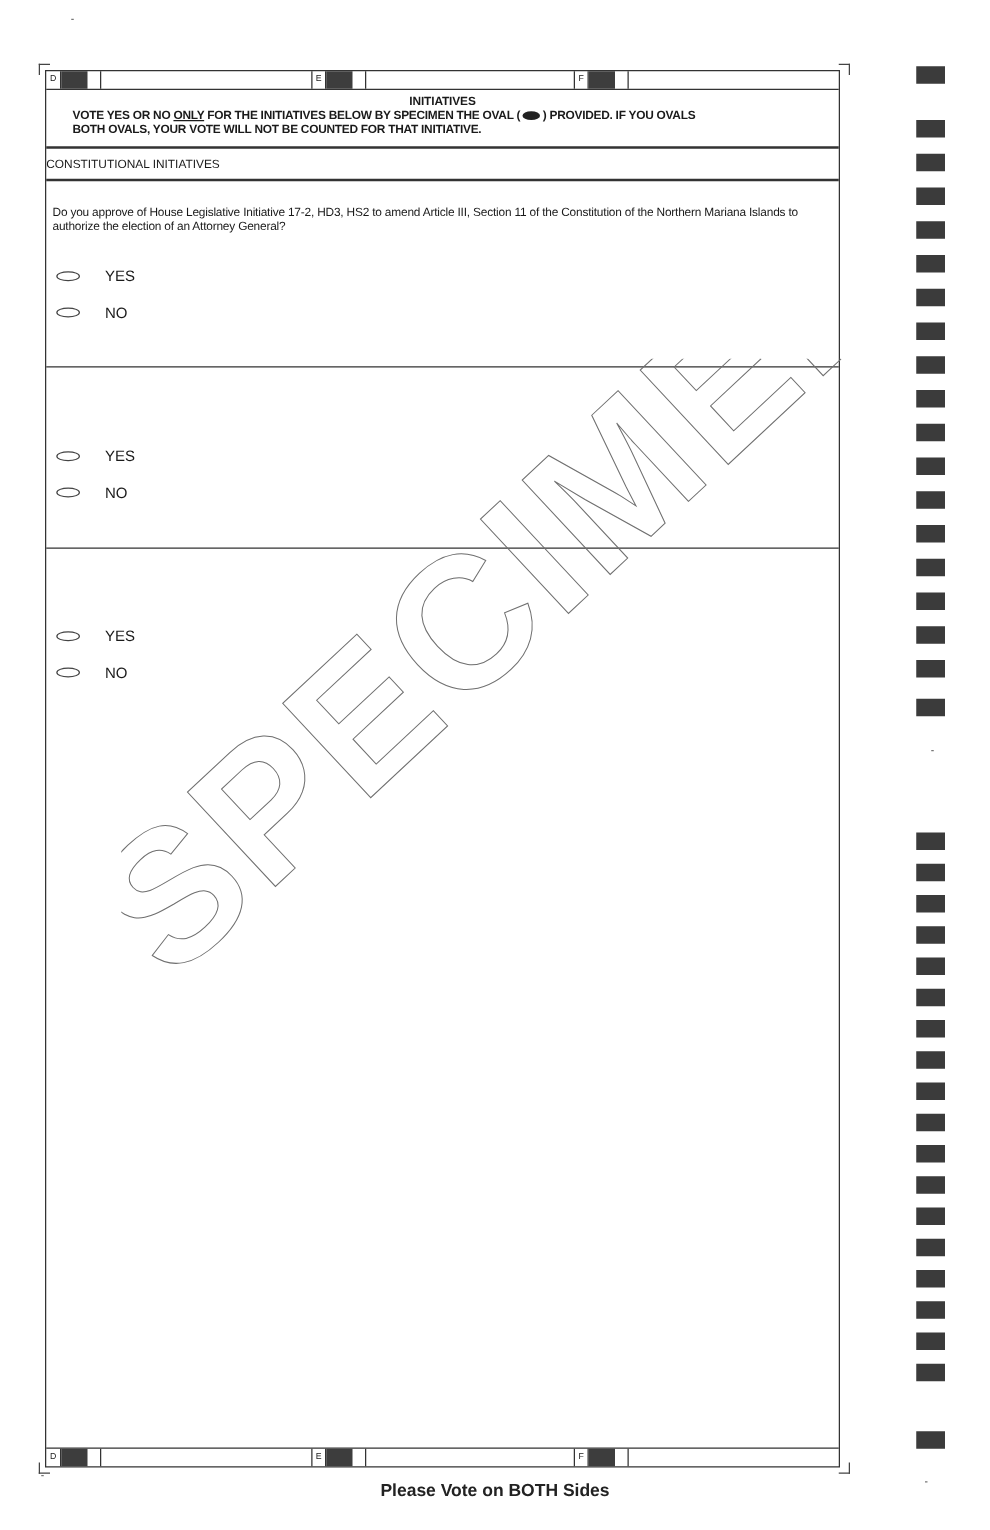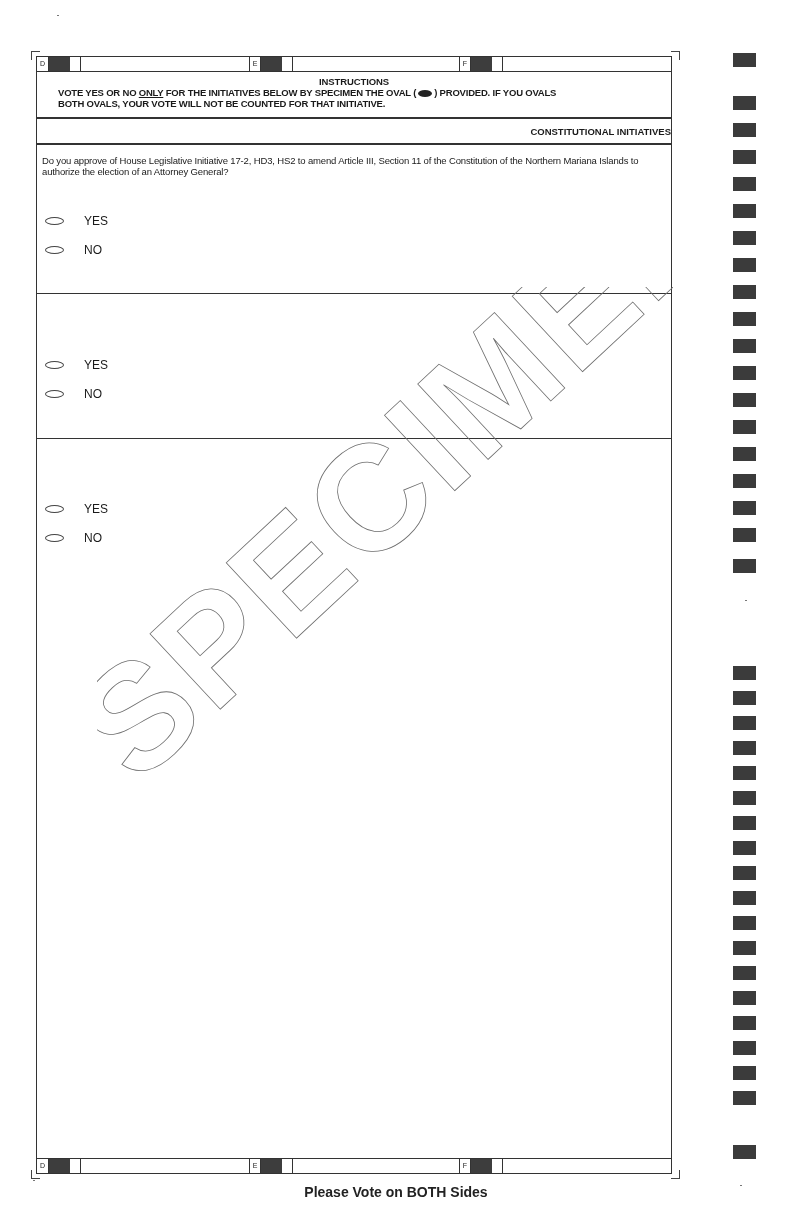--- a/index.html
+++ b/index.html
@@ -16,23 +16,23 @@
   .code-letter{width:12px;height:14px;border-right:1px solid #333;font-size:7px;line-height:14px;text-align:center;box-sizing:border-box;}
   .code-block{width:21px;height:14px;background:#3d3d3d;}
   .code-white{width:11px;height:14px;border-right:1px solid #333;box-sizing:border-box;}
   .code-group.first .code-letter{border-left:none;}
   .code-group.mid .code-letter,.code-group.last .code-letter{border-left:1px solid #333;}
   .instructions{position:absolute;left:0;top:15px;width:100%;height:47px;border-bottom:2px solid #333;text-align:center;box-sizing:border-box;}
   .instr-title{font-weight:bold;font-size:9.5px;margin-top:4px;letter-spacing:-0.1px;}
   .instr-body{font-weight:bold;font-size:9.5px;text-align:left;padding-left:21px;line-height:11px;letter-spacing:-0.2px;}
   .instr-body u{text-decoration:underline;}
   .oval-inline{display:inline-block;width:14px;height:7px;background:#222;border-radius:50%;vertical-align:middle;margin:0 2px;}
-  .section-header{position:absolute;left:0;top:62px;width:100%;height:26px;border-bottom:2px solid #333;text-align:right;font-weight:bold;font-size:9.5px;line-height:26px;box-sizing:border-box;}
+  .section-header{position:absolute;left:0;top:62px;width:100%;height:26px;border-bottom:2px solid #333;text-align:left;font-weight:normal;font-size:9.5px;line-height:26px;box-sizing:border-box;}
   .initiative{position:absolute;left:0;width:100%;border-bottom:1px solid #333;box-sizing:border-box;}
-  .q-text{font-size:9.5px;line-height:10.5px;padding:10px 8px 0 5px;letter-spacing:-0.15px;}
+  .q-text{font-size:9.5px;line-height:10.5px;padding:20px 8px 0 5px;letter-spacing:-0.15px;}
   .choice{position:absolute;left:8px;display:flex;align-items:center;font-size:12px;}
   .oval{width:17px;height:6px;border:1px solid #444;border-radius:50%;margin-right:20px;background:#fff;}
   .watermark{position:absolute;left:60px;top:230px;pointer-events:none;}
   .footer-text{position:absolute;left:0;width:792px;top:1184px;text-align:center;font-weight:bold;font-size:14px;color:#222;}
   .timing{position:absolute;left:733px;width:23px;height:14px;background:#3b3b3b;}
   .dot{position:absolute;width:2px;height:1px;background:#777;}
 </style>
 </head>
 <body>
 
@@ -55,21 +55,21 @@
       <div class="code-white"></div>
     </div>
     <div class="code-group last" style="left:422px;">
       <div class="code-letter">F</div>
       <div class="code-block"></div>
       <div class="code-white"></div>
     </div>
   </div>
 
   <div class="instructions">
-    <div class="instr-title">INSTRUCTIONS</div>
+    <div class="instr-title">INITIATIVES</div>
     <div class="instr-body">
       <span>VOTE YES OR NO </span><u>ONLY</u><span> FOR THE INITIATIVES BELOW BY SPECIMEN THE OVAL (</span><span class="oval-inline"></span><span>) PROVIDED. IF YOU OVALS</span><br>
       <span>BOTH OVALS, YOUR VOTE WILL NOT BE COUNTED FOR THAT INITIATIVE.</span>
     </div>
   </div>
 
   <div class="section-header">CONSTITUTIONAL INITIATIVES</div>
 
   <div class="initiative" style="top:89px;height:148px;">
     <div class="q-text">Do you approve of House Legislative Initiative 17-2, HD3, HS2 to amend Article III, Section 11 of the Constitution of the Northern Mariana Islands to authorize the election of an Attorney General?</div>

